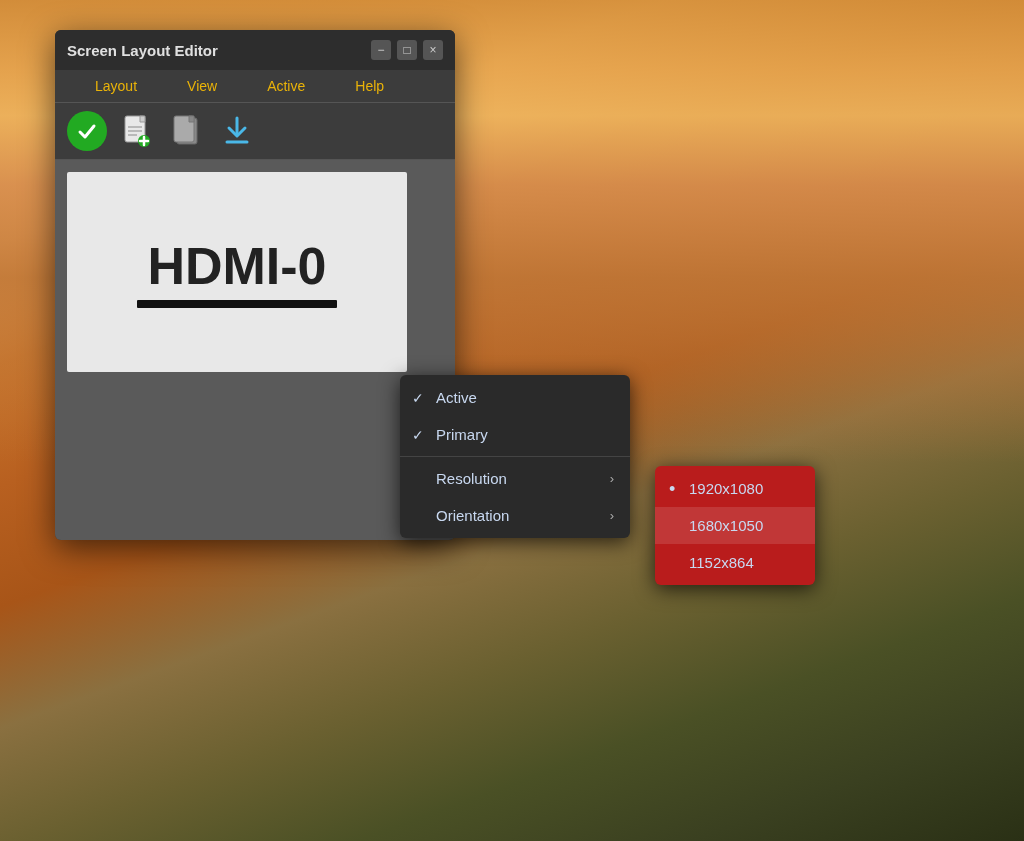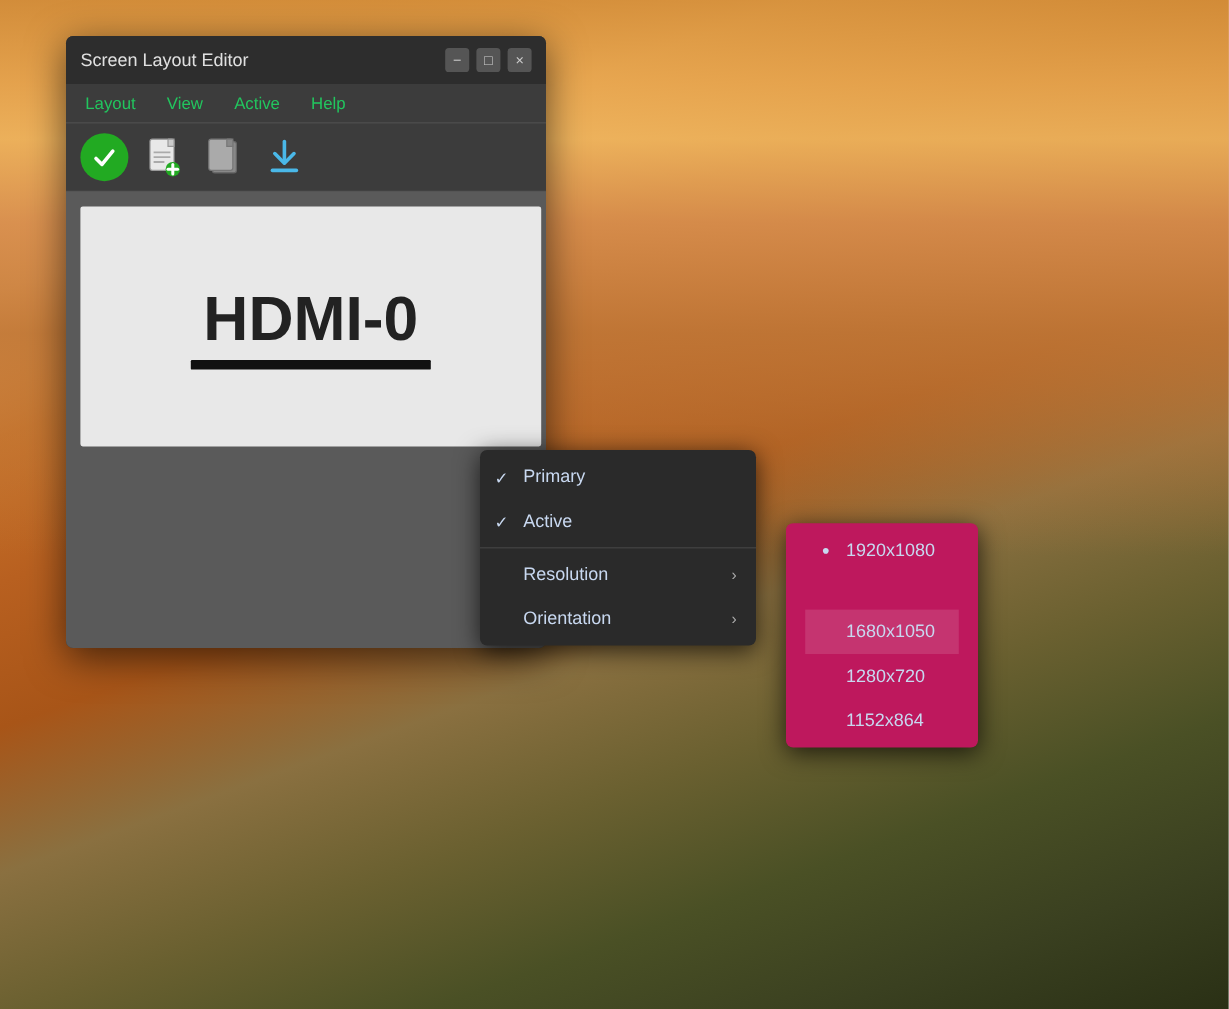--- a/index.html
+++ b/index.html
@@ -74,21 +74,21 @@
 
     .title-bar-left {
       display: flex;
       align-items: center;
       gap: 8px;
     }
 
     .title-text {
       color: #e0e0e0;
       font-size: 15px;
-      font-weight: 400;
+      font-weight: 700;
     }
 
     .title-buttons {
       display: flex;
       gap: 6px;
     }
 
     .title-btn {
       width: 20px;
       height: 20px;
@@ -106,24 +106,25 @@
     
     .menu-bar {
       background: #3c3c3c;
       padding: 6px 12px;
       display: flex;
       gap: 18px;
       border-bottom: 1px solid #555;
     }
 
     .menu-item {
-      color: #22c55e;
+      color: #eab308;
       font-size: 14px;
       cursor: pointer;
       padding: 2px 4px;
+      margin-left: 24px;
     }
 
     
     .toolbar {
       background: #3c3c3c;
       padding: 8px 12px;
       display: flex;
       gap: 10px;
       align-items: center;
       border-bottom: 1px solid #555;
@@ -160,21 +161,21 @@
     
     .canvas-area {
       background: #5a5a5a;
       padding: 12px;
       min-height: 380px;
     }
 
     
     .screen-preview {
       background: #e8e8e8;
-      width: 384px;
+      width: 340px;
       height: 200px;
       display: flex;
       flex-direction: column;
       align-items: center;
       justify-content: center;
       border-radius: 2px;
     }
 
     .screen-label {
       font-size: 52px;
@@ -224,27 +225,27 @@
     }
 
     .context-menu-item .submenu-arrow {
       color: #aaa;
       font-size: 13px;
     }
 
     
     .resolution-submenu {
       position: absolute;
-      top: 436px;
+      top: 466px;
       left: 655px;
-      background: #be185d;
+      background: #b91c1c;
       border-radius: 6px;
       box-shadow: 0 4px 20px rgba(0,0,0,0.7);
       min-width: 160px;
-      padding: 4px 16px;
+      padding: 4px 0;
       z-index: 101;
     }
 
     .res-item {
       padding: 10px 16px 10px 34px;
       color: #c8d8f0;
       font-size: 15px;
       cursor: pointer;
       display: flex;
       align-items: center;
@@ -257,21 +258,20 @@
       left: 14px;
       color: #c8d8f0;
       font-size: 18px;
       line-height: 1;
       top: 50%;
       transform: translateY(-50%);
     }
 
     .res-item.highlighted {
       background: rgba(255,255,255,0.12);
-      margin-top: 31px;
     }
 
     
     .menu-separator {
       height: 1px;
       background: #444;
       margin: 3px 0;
     }
   </style>
 </head>
@@ -347,25 +347,25 @@
       <span class="screen-label">HDMI-0</span>
       <div class="screen-underline"></div>
     </div>
   </div>
 
 </div>
 
 <div class="context-menu">
 
   <div class="context-menu-item checked">
+    <span>Active</span>
+  </div>
+
+  <div class="context-menu-item checked">
     <span>Primary</span>
-  </div>
-
-  <div class="context-menu-item checked">
-    <span>Active</span>
   </div>
 
   <div class="menu-separator"></div>
 
   <div class="context-menu-item">
     <span>Resolution</span>
     <span class="submenu-arrow">›</span>
   </div>
 
   <div class="context-menu-item">
@@ -383,21 +383,18 @@
 
   <div class="res-item highlighted">
     <span>1680x1050</span>
   </div>
 
 
 
 
 
 
-  <div class="res-item">
-    <span>1280x720</span>
-  </div>
 
   <div class="res-item">
     <span>1152x864</span>
   </div>
 
 </div>
 
 </body></html>

